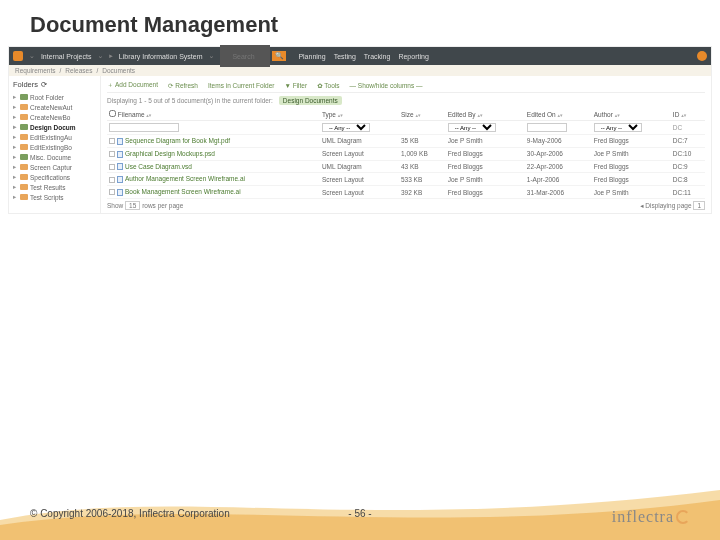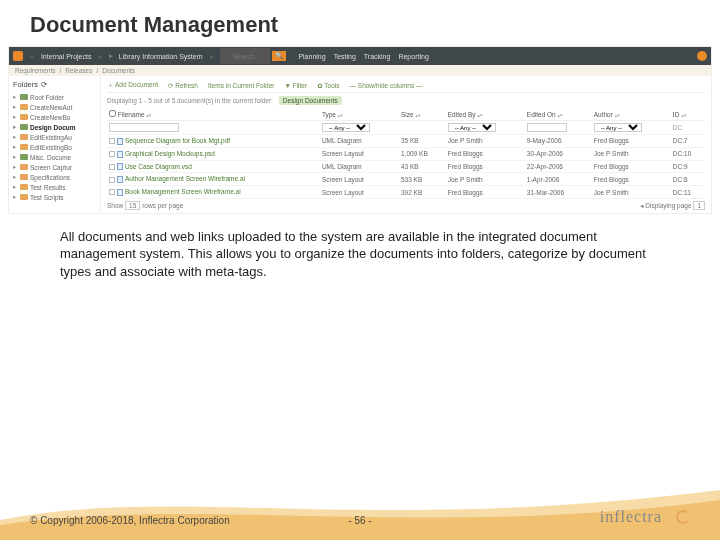--- a/index.html
+++ b/index.html
@@ -4,21 +4,21 @@
 <style>
   * { box-sizing: border-box; margin: 0; padding: 0; }
   body { width: 720px; height: 540px; font-family: Arial, sans-serif; background: #fff; position: relative; overflow: hidden; }
   .slide { width: 720px; height: 540px; position: relative; }
   .title { font-size: 22px; font-weight: bold; color: #333; padding: 12px 0 8px 30px; border-radius: 12px; }
   .app { margin: 0 8px; background: #fff; border: 1px solid #eee; font-size: 7px; color: #555; }
   .topbar { background: #40474b; color: #ddd; display: flex; align-items: center; height: 18px; padding: 0 4px; gap: 6px; }
   .topbar .logo { width: 10px; height: 10px; background: #e88a2a; border-radius: 2px; }
   .topbar .sep { color: #888; }
   .topbar .search { display: flex; align-items: center; gap: 2px; }
-  .topbar input { background: #555; border: none; color: #ccc; font-size: 7px; padding: 1px 12px; width: 50px; height: 16px; }
+  .topbar input { background: #555; border: none; color: #ccc; font-size: 7px; padding: 1px 12px; width: 50px; height: 22px; }
   .topbar .sbtn { background: #e88a2a; width: 14px; height: 10px; display: flex; align-items: center; justify-content: center; font-size: 7px; }
   .topbar .menu { display: flex; gap: 8px; margin-left: 6px; }
   .topbar .avatar { width: 10px; height: 10px; background: #e88a2a; border-radius: 50%; margin-left: auto; }
   .crumbs { background: #f6f2e8; color: #888; font-size: 6.5px; padding: 2px 6px; display: flex; gap: 4px; }
   .body { display: flex; }
   .side { width: 92px; padding: 4px 4px; border-right: 1px solid #eee; }
   .side-h { font-size: 7.5px; color: #444; margin-bottom: 3px; display: flex; align-items: flex-end; gap: 3px; }
   .tree { list-style: none; }
   .tree li { display: flex; align-items: center; gap: 2px; font-size: 6.5px; padding: 1px 0; color: #666; white-space: nowrap; overflow: hidden; }
   .tree li .caret { width: 5px; color: #999; }
@@ -36,23 +36,23 @@
   td { padding: 2px 2px; color: #666; border-bottom: 1px solid #f3f3f3; white-space: nowrap; }
   td.name { color: #4a7a2e; }
   td.name .cb { display: inline-block; width: 6px; height: 6px; border: 1px solid #bbb; margin-right: 2px; vertical-align: middle; }
   td.name .fi { display: inline-block; width: 6px; height: 7px; border: 1px solid #7aa0d0; background: #e8f0fa; margin-right: 2px; vertical-align: middle; }
   tr.flt td { color: #999; }
   tr.flt select, tr.flt input { font-size: 6px; border: 1px solid #ccc; background: #fff; height: 9px; padding: 0 2px; }
   .pager { display: flex; align-items: center; justify-content: space-between; font-size: 6.5px; color: #777; padding: 3px 0 0; }
   .pager .pgbox { border: 1px solid #ccc; padding: 0 3px; }
   .desc { padding: 14px 60px 0 60px; font-size: 13px; color: #222; line-height: 1.35; }
   .desc p { margin-bottom: 4px; }
-  .footer { position: absolute; bottom: 14px; left: 30px; right: 30px; display: flex; align-items: flex-end; font-size: 10px; color: #444; }
+  .footer { position: absolute; bottom: 14px; left: 30px; right: 30px; display: flex; align-items: flex-start; font-size: 10px; color: #444; }
   .footer .pg { position: absolute; left: 50%; transform: translateX(-50%); }
-  .footer .brand { margin-left: auto; font-size: 16px; color: #888; font-family: Georgia, serif; letter-spacing: 1px; display: flex; align-items: center; gap: 14px; }
+  .footer .brand { margin-left: auto; font-size: 16px; color: #888; font-family: Georgia, serif; letter-spacing: 1px; display: flex; align-items: center; gap: 2px; }
   .footer .brand .ring { width: 14px; height: 14px; border: 2px solid #e8a55a; border-radius: 50%; border-right-color: transparent; }
   .wave { position: absolute; bottom: 0; left: 0; width: 100%; height: 60px; pointer-events: none; }
 </style>
 </head>
 <body>
 <div class="slide">
 
 <div class="title">Document Management</div>
 
 <div class="app">
@@ -229,21 +229,20 @@
       </table>
       <div class="pager">
         <span><span>Show</span> <span class="pgbox">15</span> <span>rows per page</span></span>
         <span>◂ <span>Displaying page</span> <span class="pgbox">1</span></span>
       </div>
     </div>
   </div>
 </div>
 
 <div class="desc">
-  <p>All documents and web links uploaded to the system are available in the integrated document management system. This allows you to organize the documents into folders, categorize by document types and associate with meta-tags.</p>
 </div>
 
 <svg class="wave" viewBox="0 0 720 60" preserveAspectRatio="none">
   <path d="M0,40 C180,5 360,55 720,10 L720,60 L0,60 Z" fill="#f0c060" opacity="0.55"></path>
   <path d="M0,45 C200,15 420,60 720,20 L720,60 L0,60 Z" fill="#e8a030" opacity="0.45"></path>
 </svg>
 
 <div class="footer">
   <span>© Copyright 2006-2018, Inflectra Corporation</span>
   <span class="pg">- 56 -</span>

